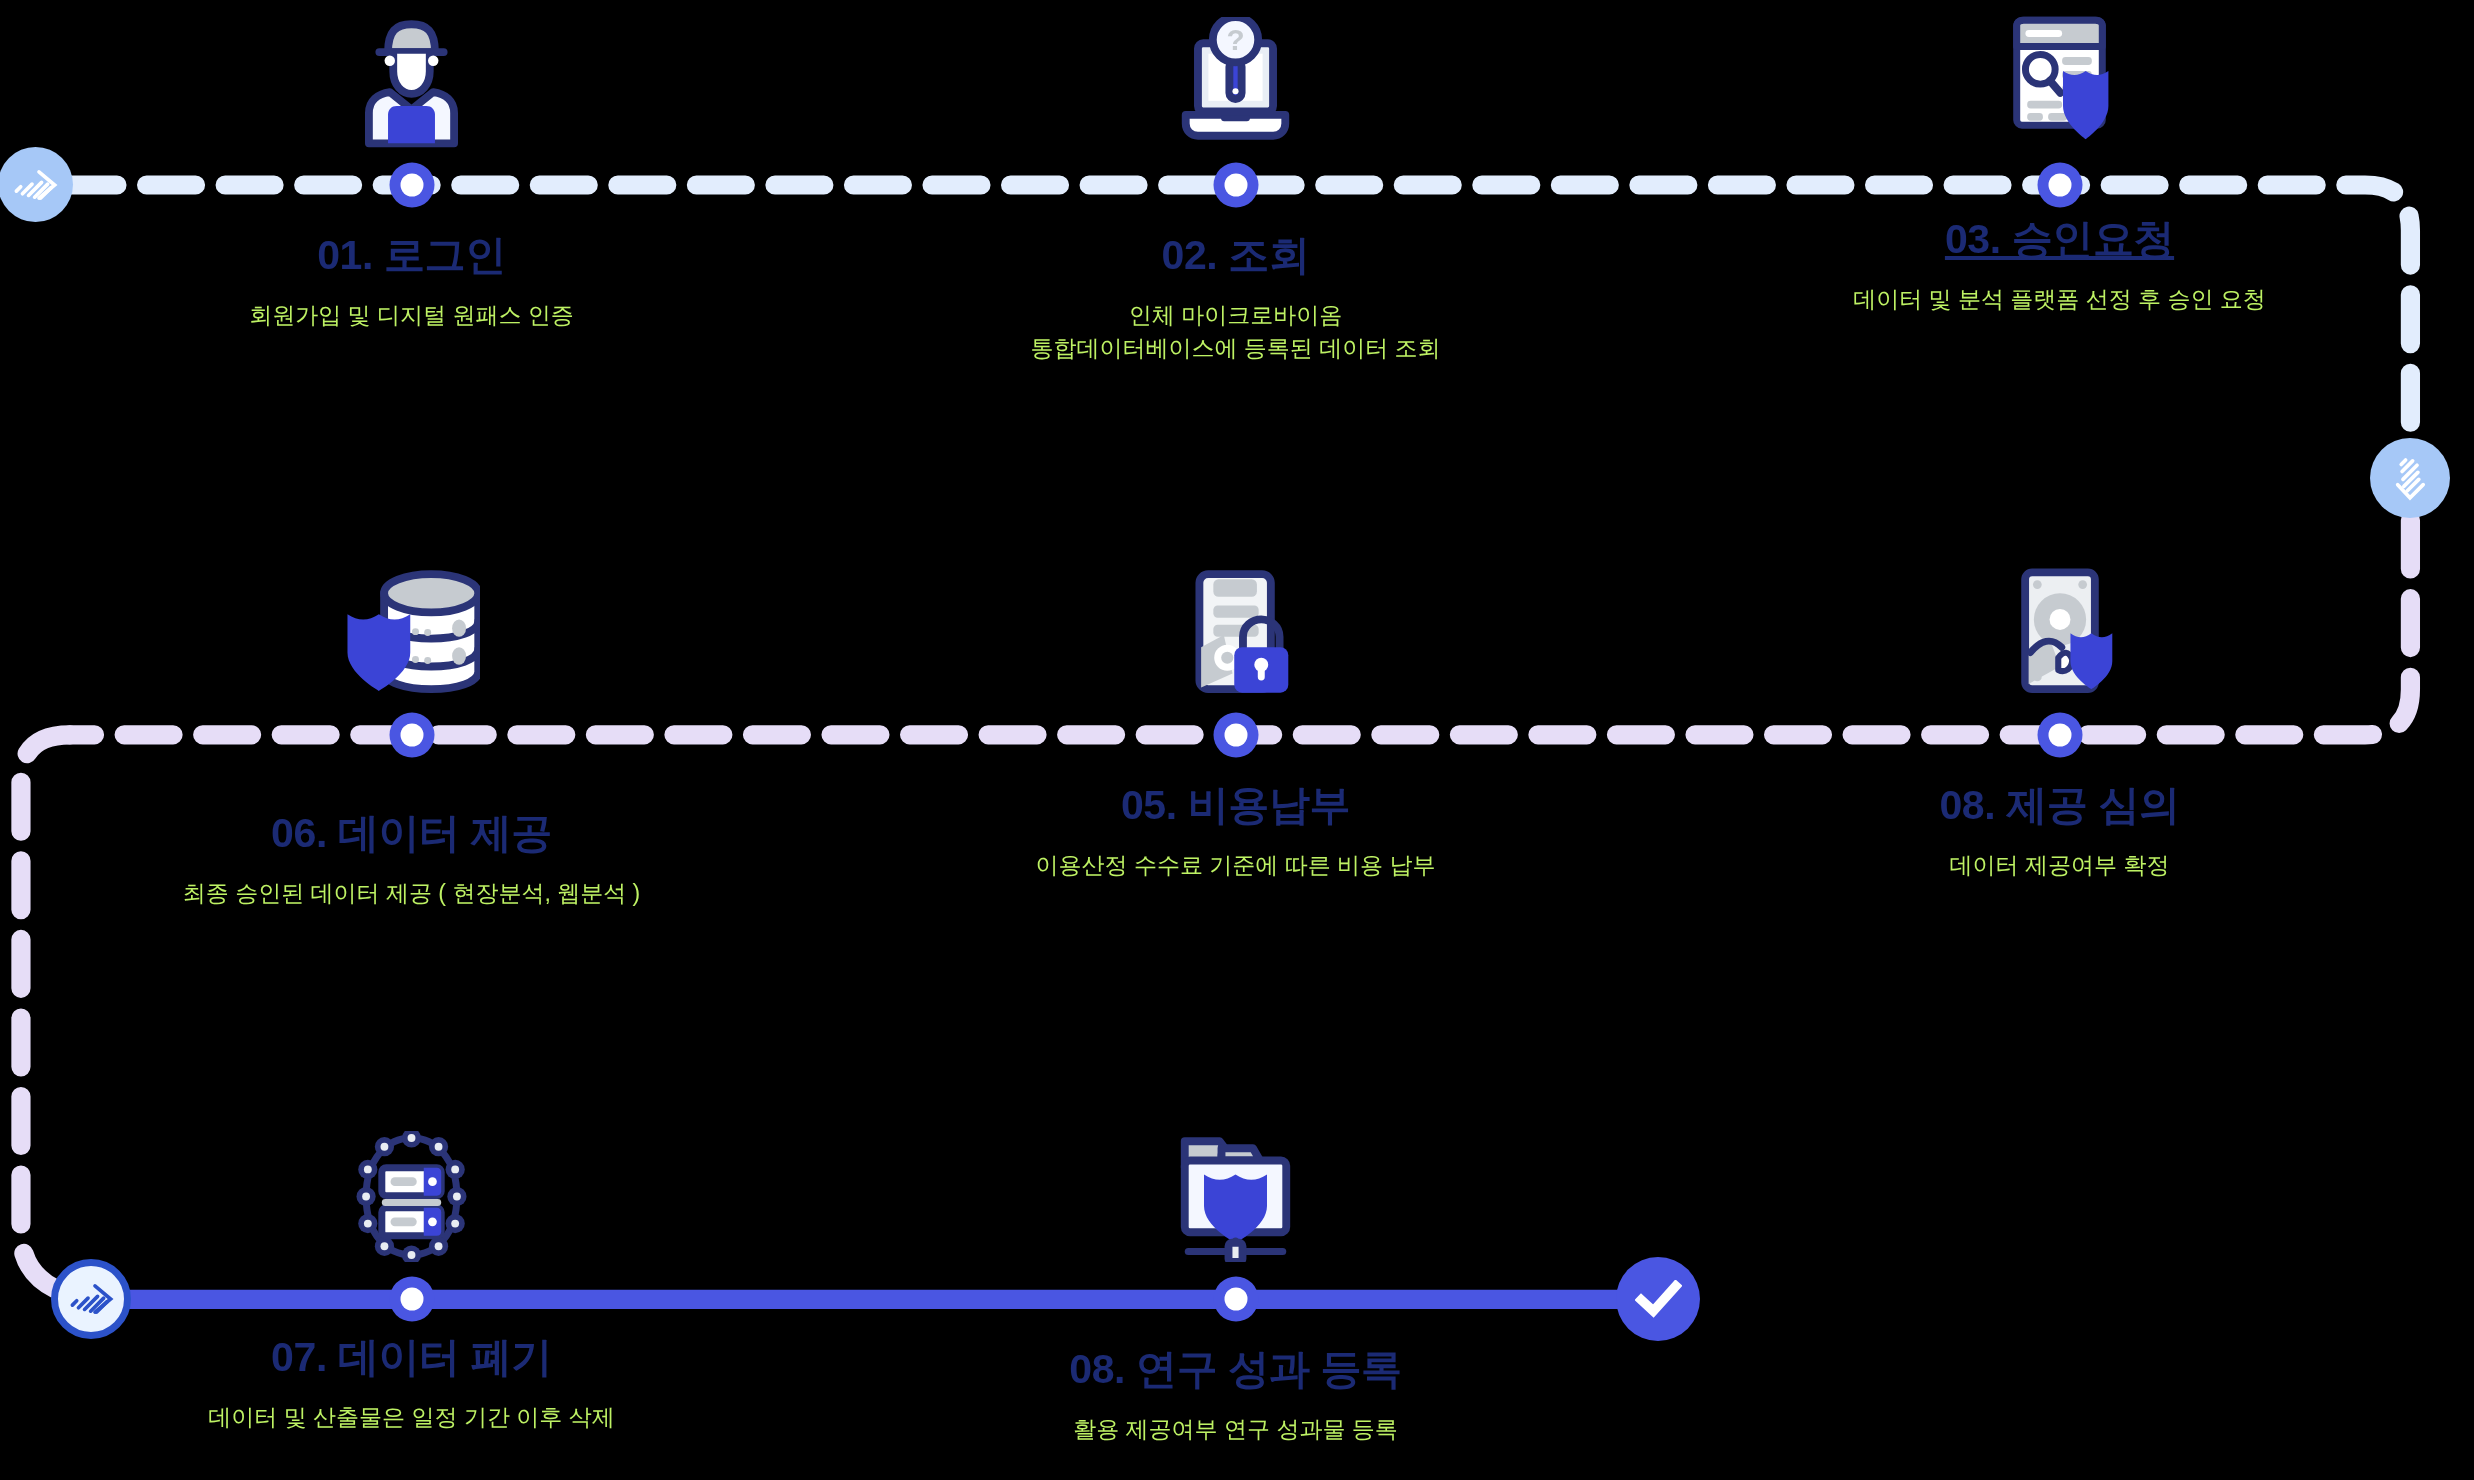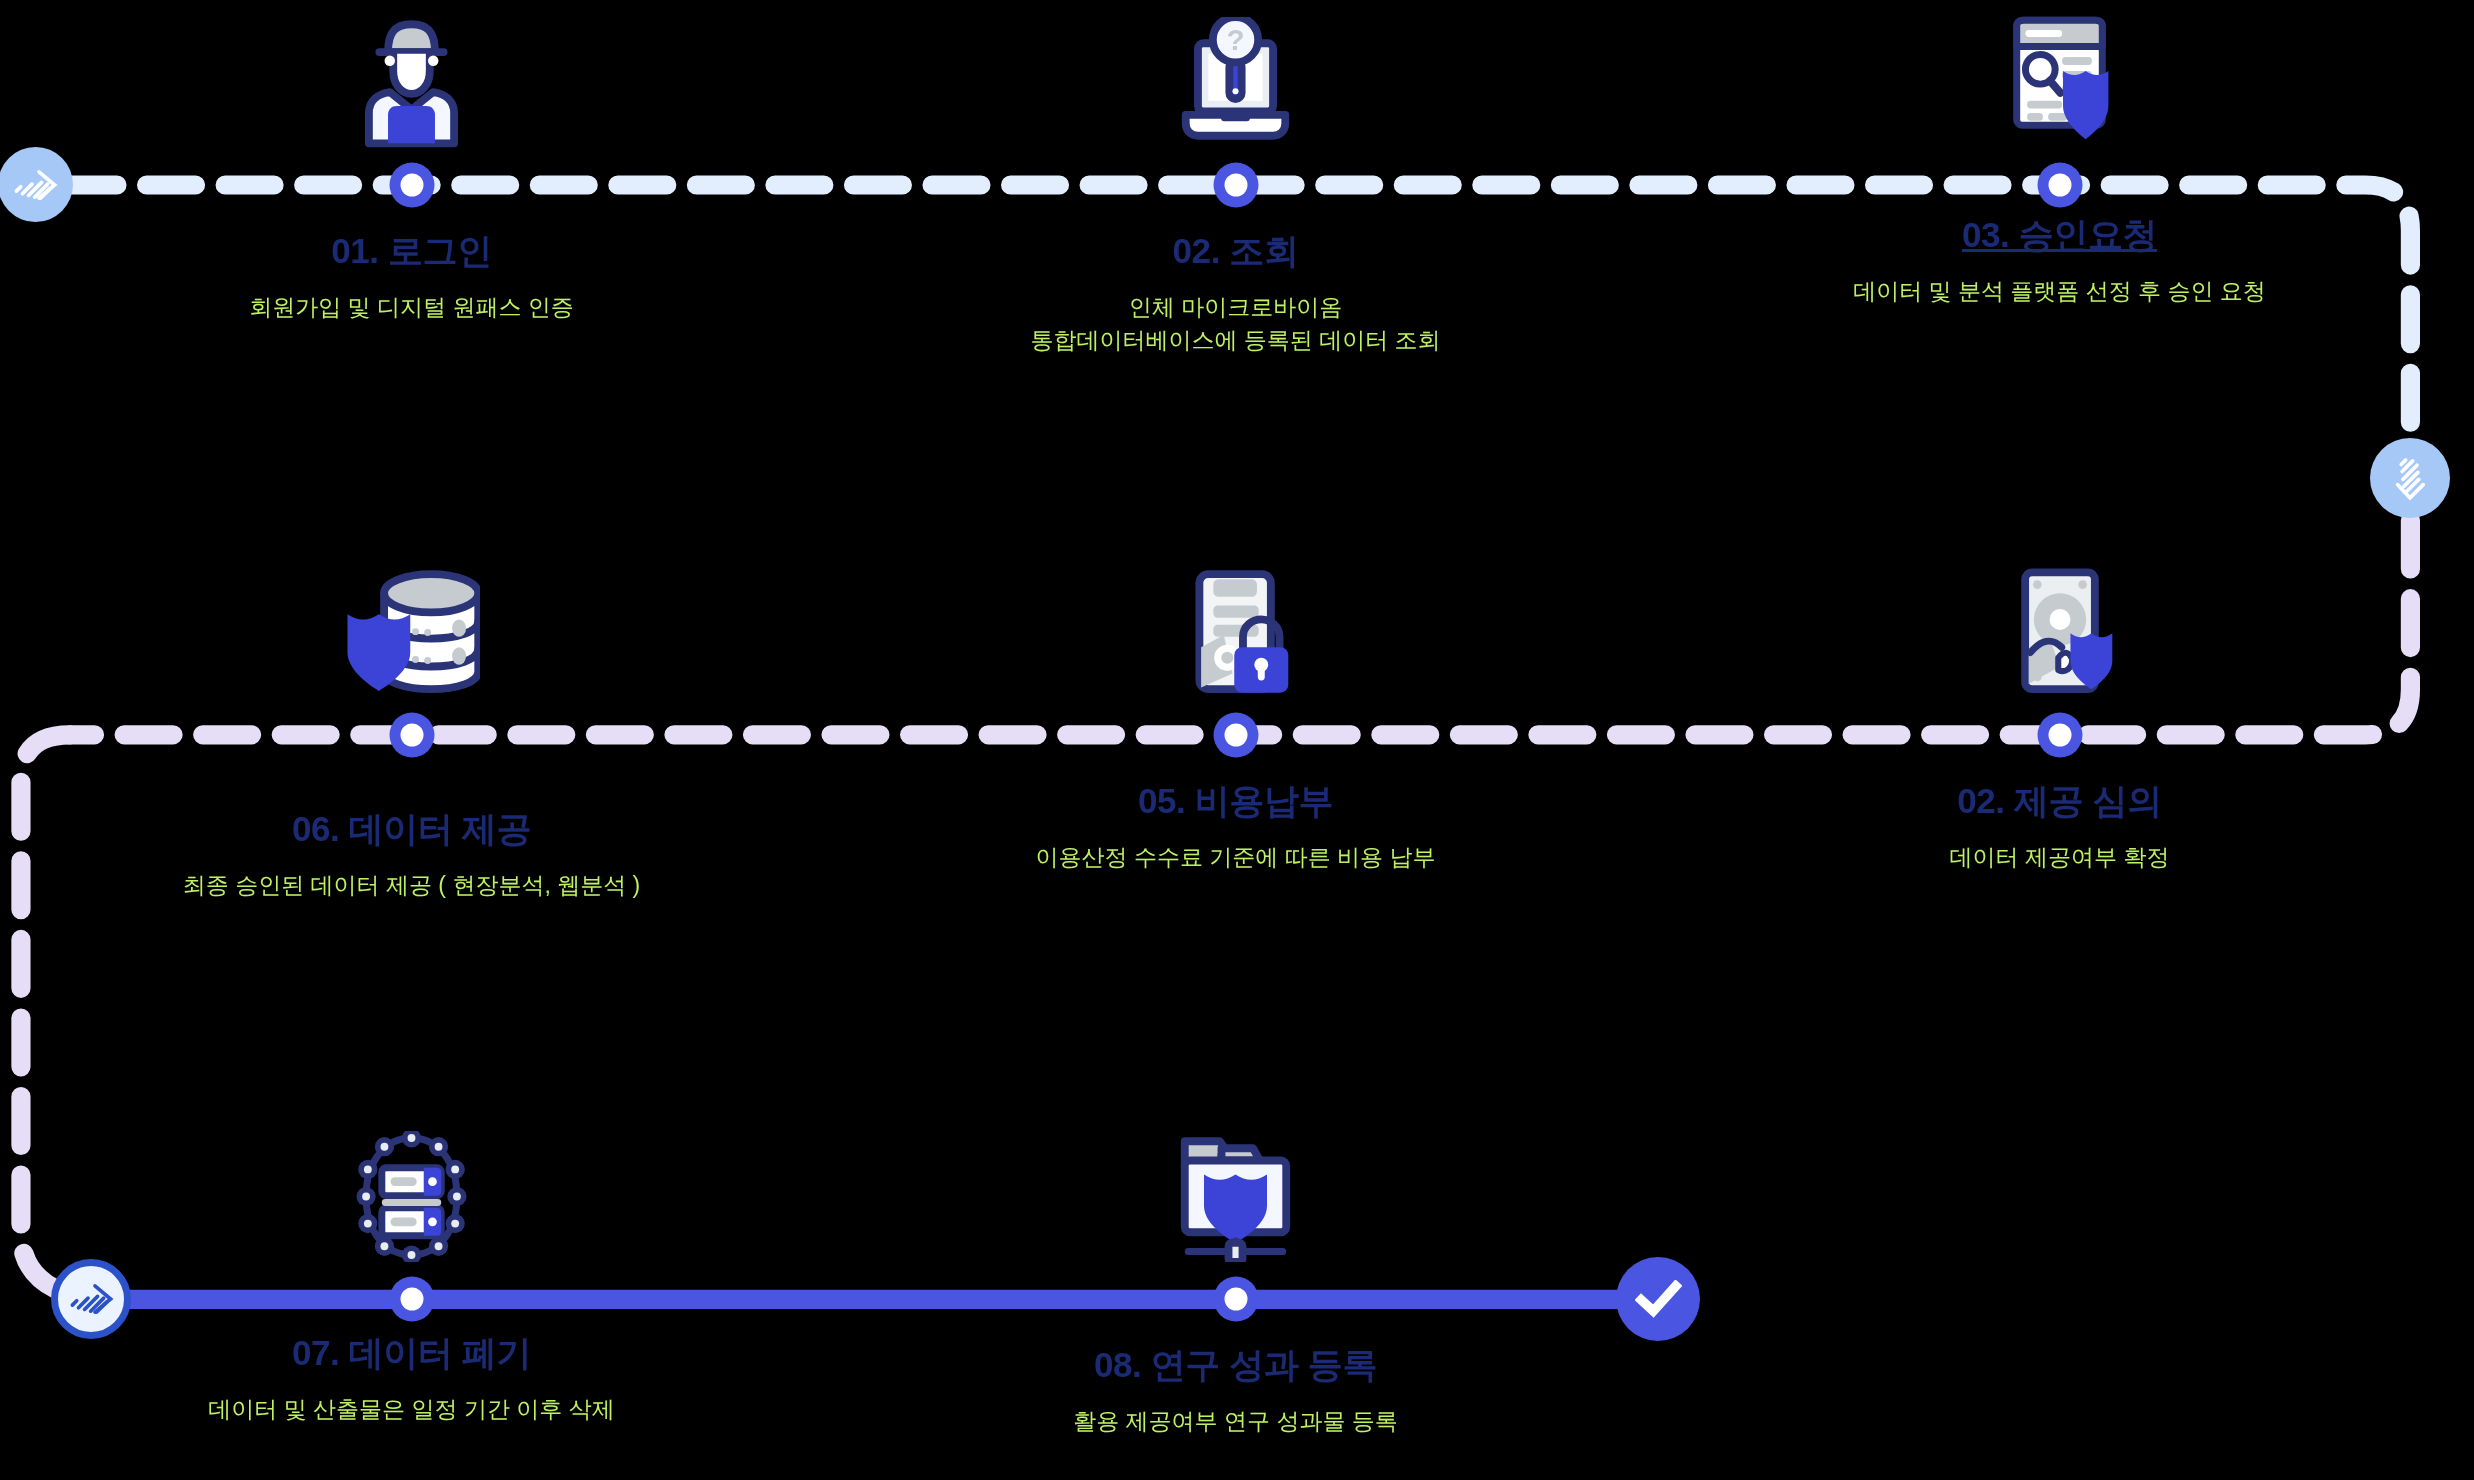--- a/index.html
+++ b/index.html
@@ -15,21 +15,21 @@
   .step{position:absolute;width:611px;text-align:center;}
   .icon-wrap{height:148px;display:flex;align-items:flex-end;justify-content:center;}
   .icon-wrap svg{display:block;}
   .node{
     position:absolute;left:50%;transform:translate(-50%,-50%);
     width:45px;height:45px;border-radius:50%;
     background:#4a56e2;display:flex;align-items:center;justify-content:center;
   }
   .node i{display:block;width:23px;height:23px;border-radius:50%;background:#fff;}
   .s-title{
-    font-size:35px;font-weight:bold;color:#1b2a74;letter-spacing:-0.4px;
+    font-size:41px;font-weight:bold;color:#1b2a74;letter-spacing:-0.4px;
     white-space:nowrap;
   }
   .s-desc{
     font-size:23px;color:#bef264;line-height:1.45;margin-top:15.7px;
     white-space:pre-line;
   }
 
   
   .cap{position:absolute;border-radius:50%;display:flex;align-items:center;justify-content:center;}
   .cap-start{width:75px;height:75px;background:#a6c8f7;}
@@ -183,21 +183,21 @@
           <path d="M34 96 L58 82 L70 114 L34 134 Z" fill="#c6cbd0" stroke="none"></path>
           <path d="M36 98 C48 84 60 80 72 92" fill="none" stroke-width="8"></path>
           <path d="M68 104 C74 96 80 96 84 106 C84 116 76 122 68 118 Z" fill="#ffffff" stroke-width="7"></path>
           <path d="M82 76 C90 82 98 82 106 76 C114 82 122 82 130 76 L130 108 C130 126 106 140 106 140 C106 140 82 126 82 108 Z" fill="#3b44d6" stroke="none"></path>
         </g>
       </svg>
     </div>
     <div class="node" style="top:185px;">
         <i></i>
       </div>
-    <div class="s-title" style="margin-top:80px;">02. 제공 심의</div>
+    <div class="s-title" style="margin-top:80px;">08. 제공 심의</div>
     <div class="s-desc">데이터 제공여부 확정</div>
   </div>
 
   <div class="step" style="left:930px;top:550px;">
     <div class="icon-wrap">
       <svg width="122" height="131" viewBox="0 0 140 150">
         <g stroke="#2b3477" stroke-width="9" stroke-linejoin="round" stroke-linecap="round">
           <rect x="28" y="8" width="82" height="132" rx="10" fill="#f2f4f6"></rect>
           <rect x="44" y="14" width="50" height="20" rx="6" fill="#c6cbd0" stroke="none"></rect>
           <rect x="44" y="44" width="52" height="14" rx="5" fill="#c6cbd0" stroke="none"></rect>

